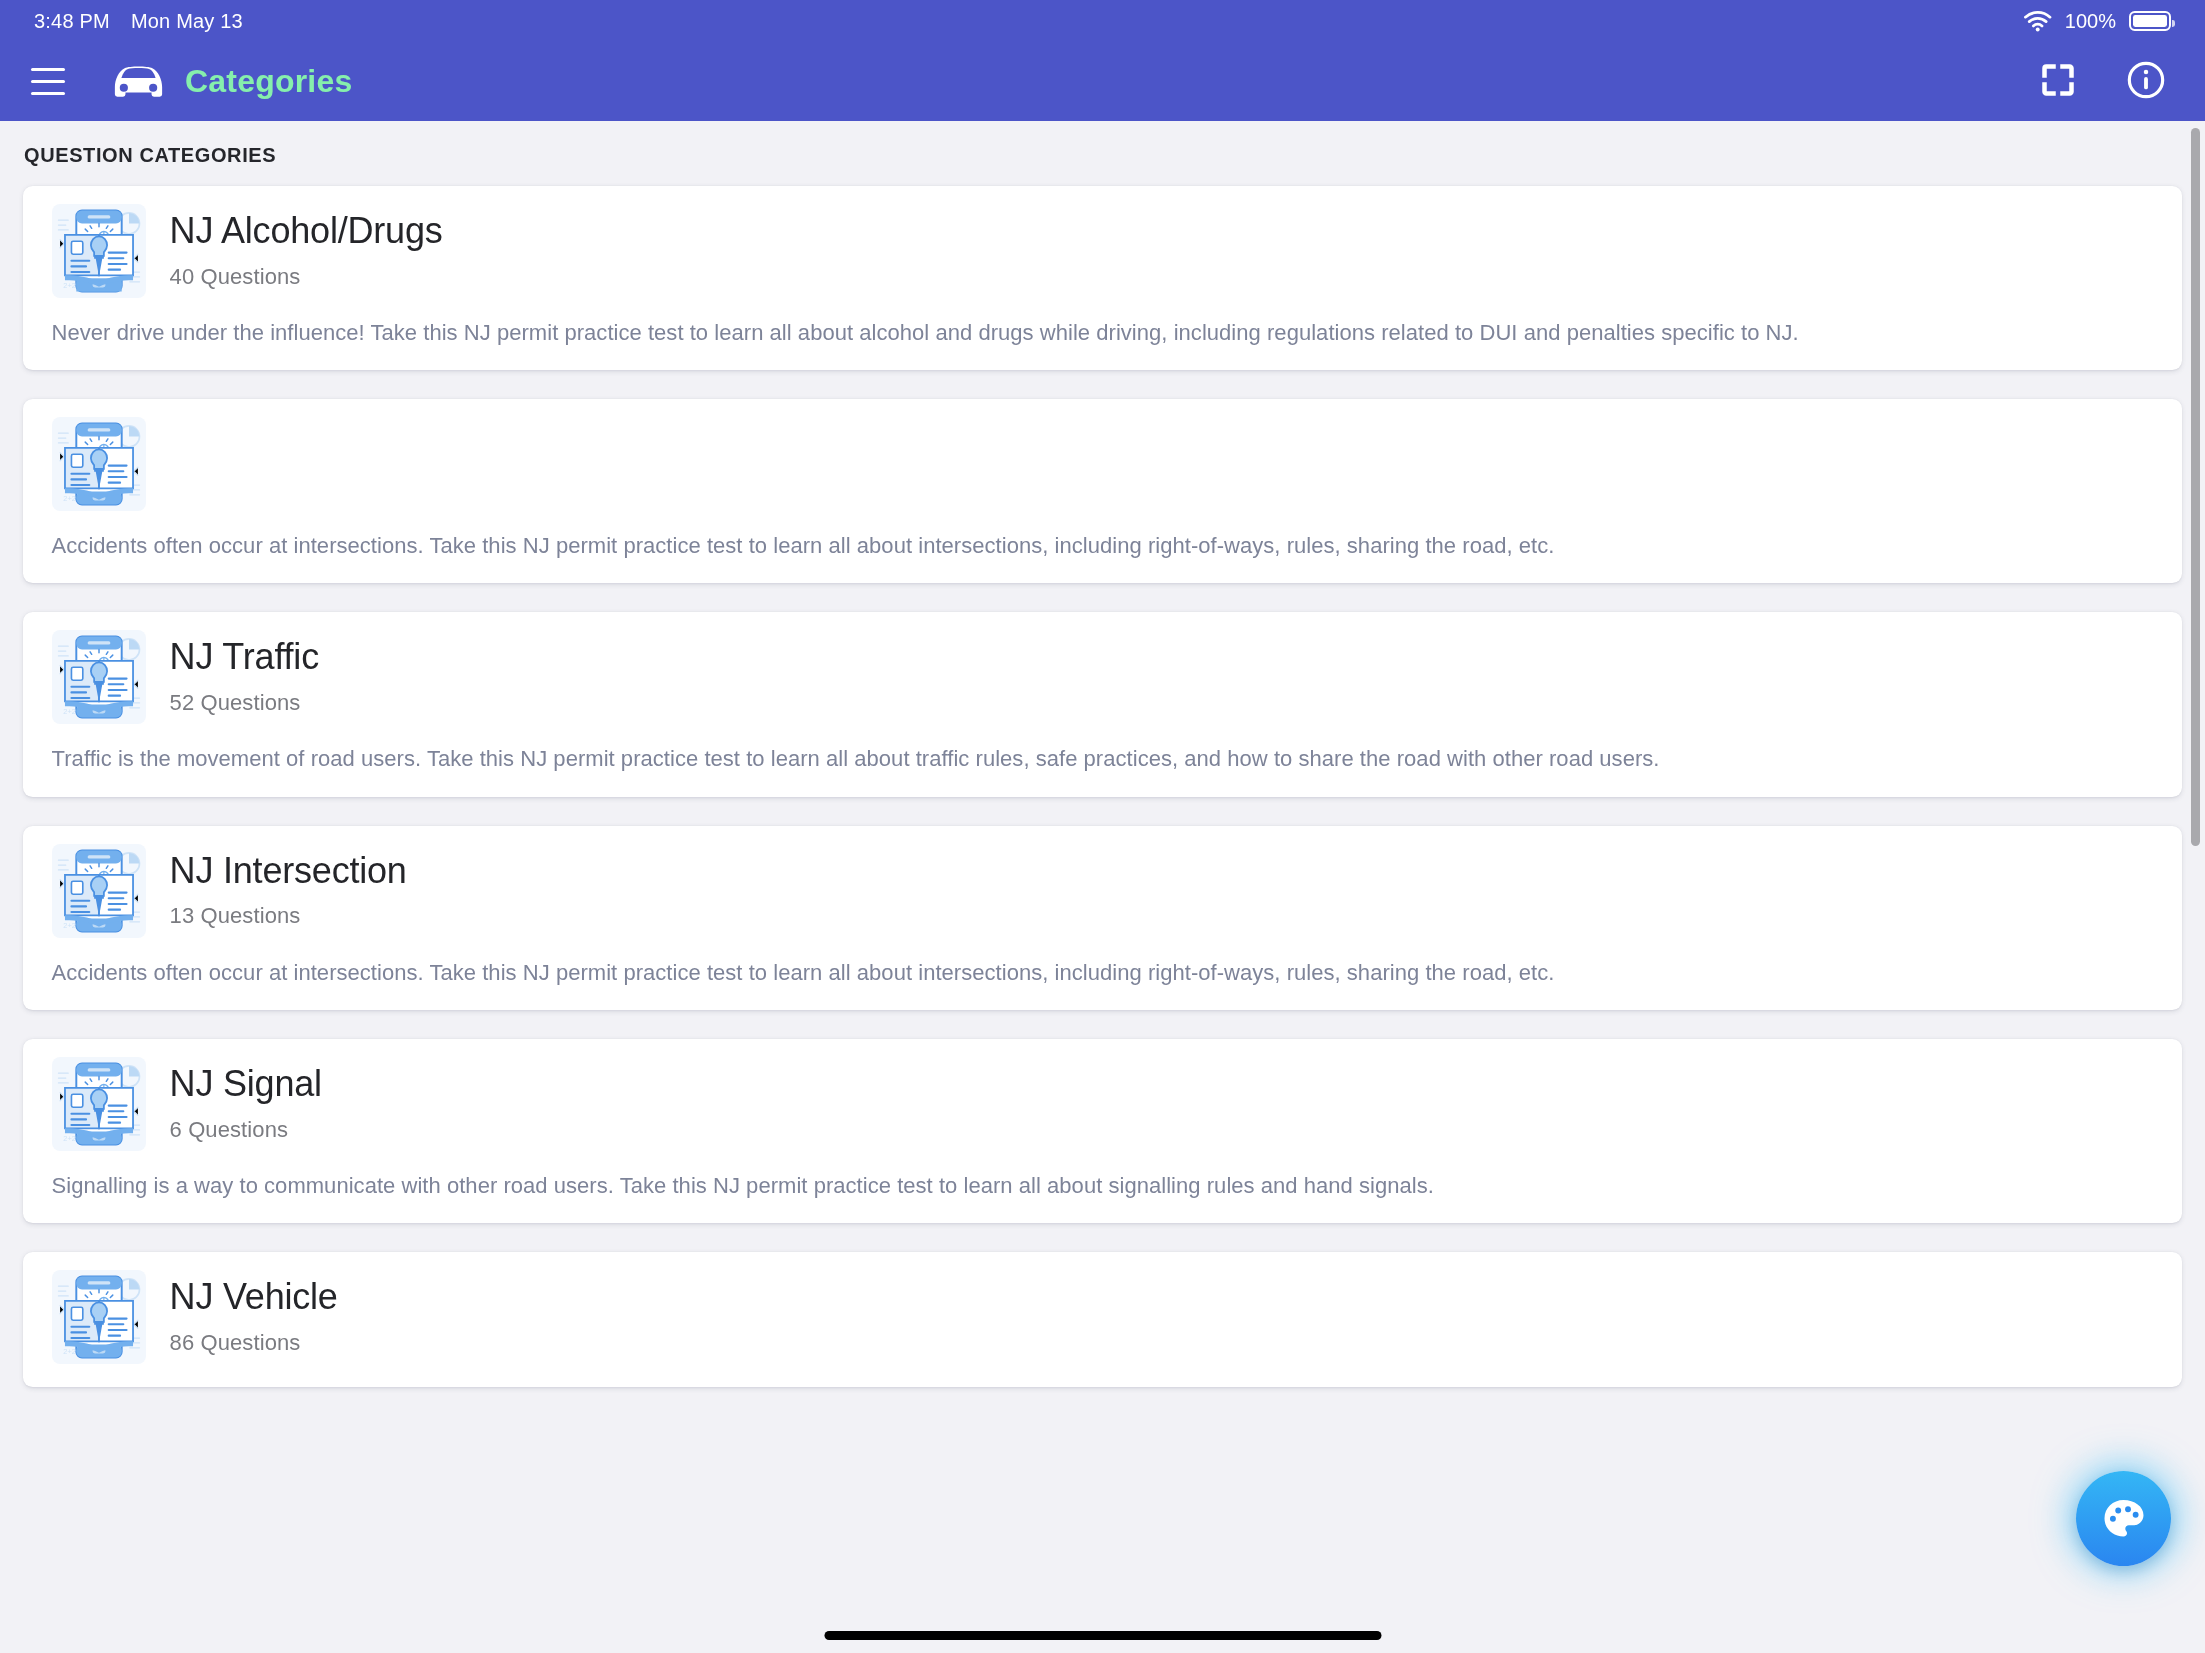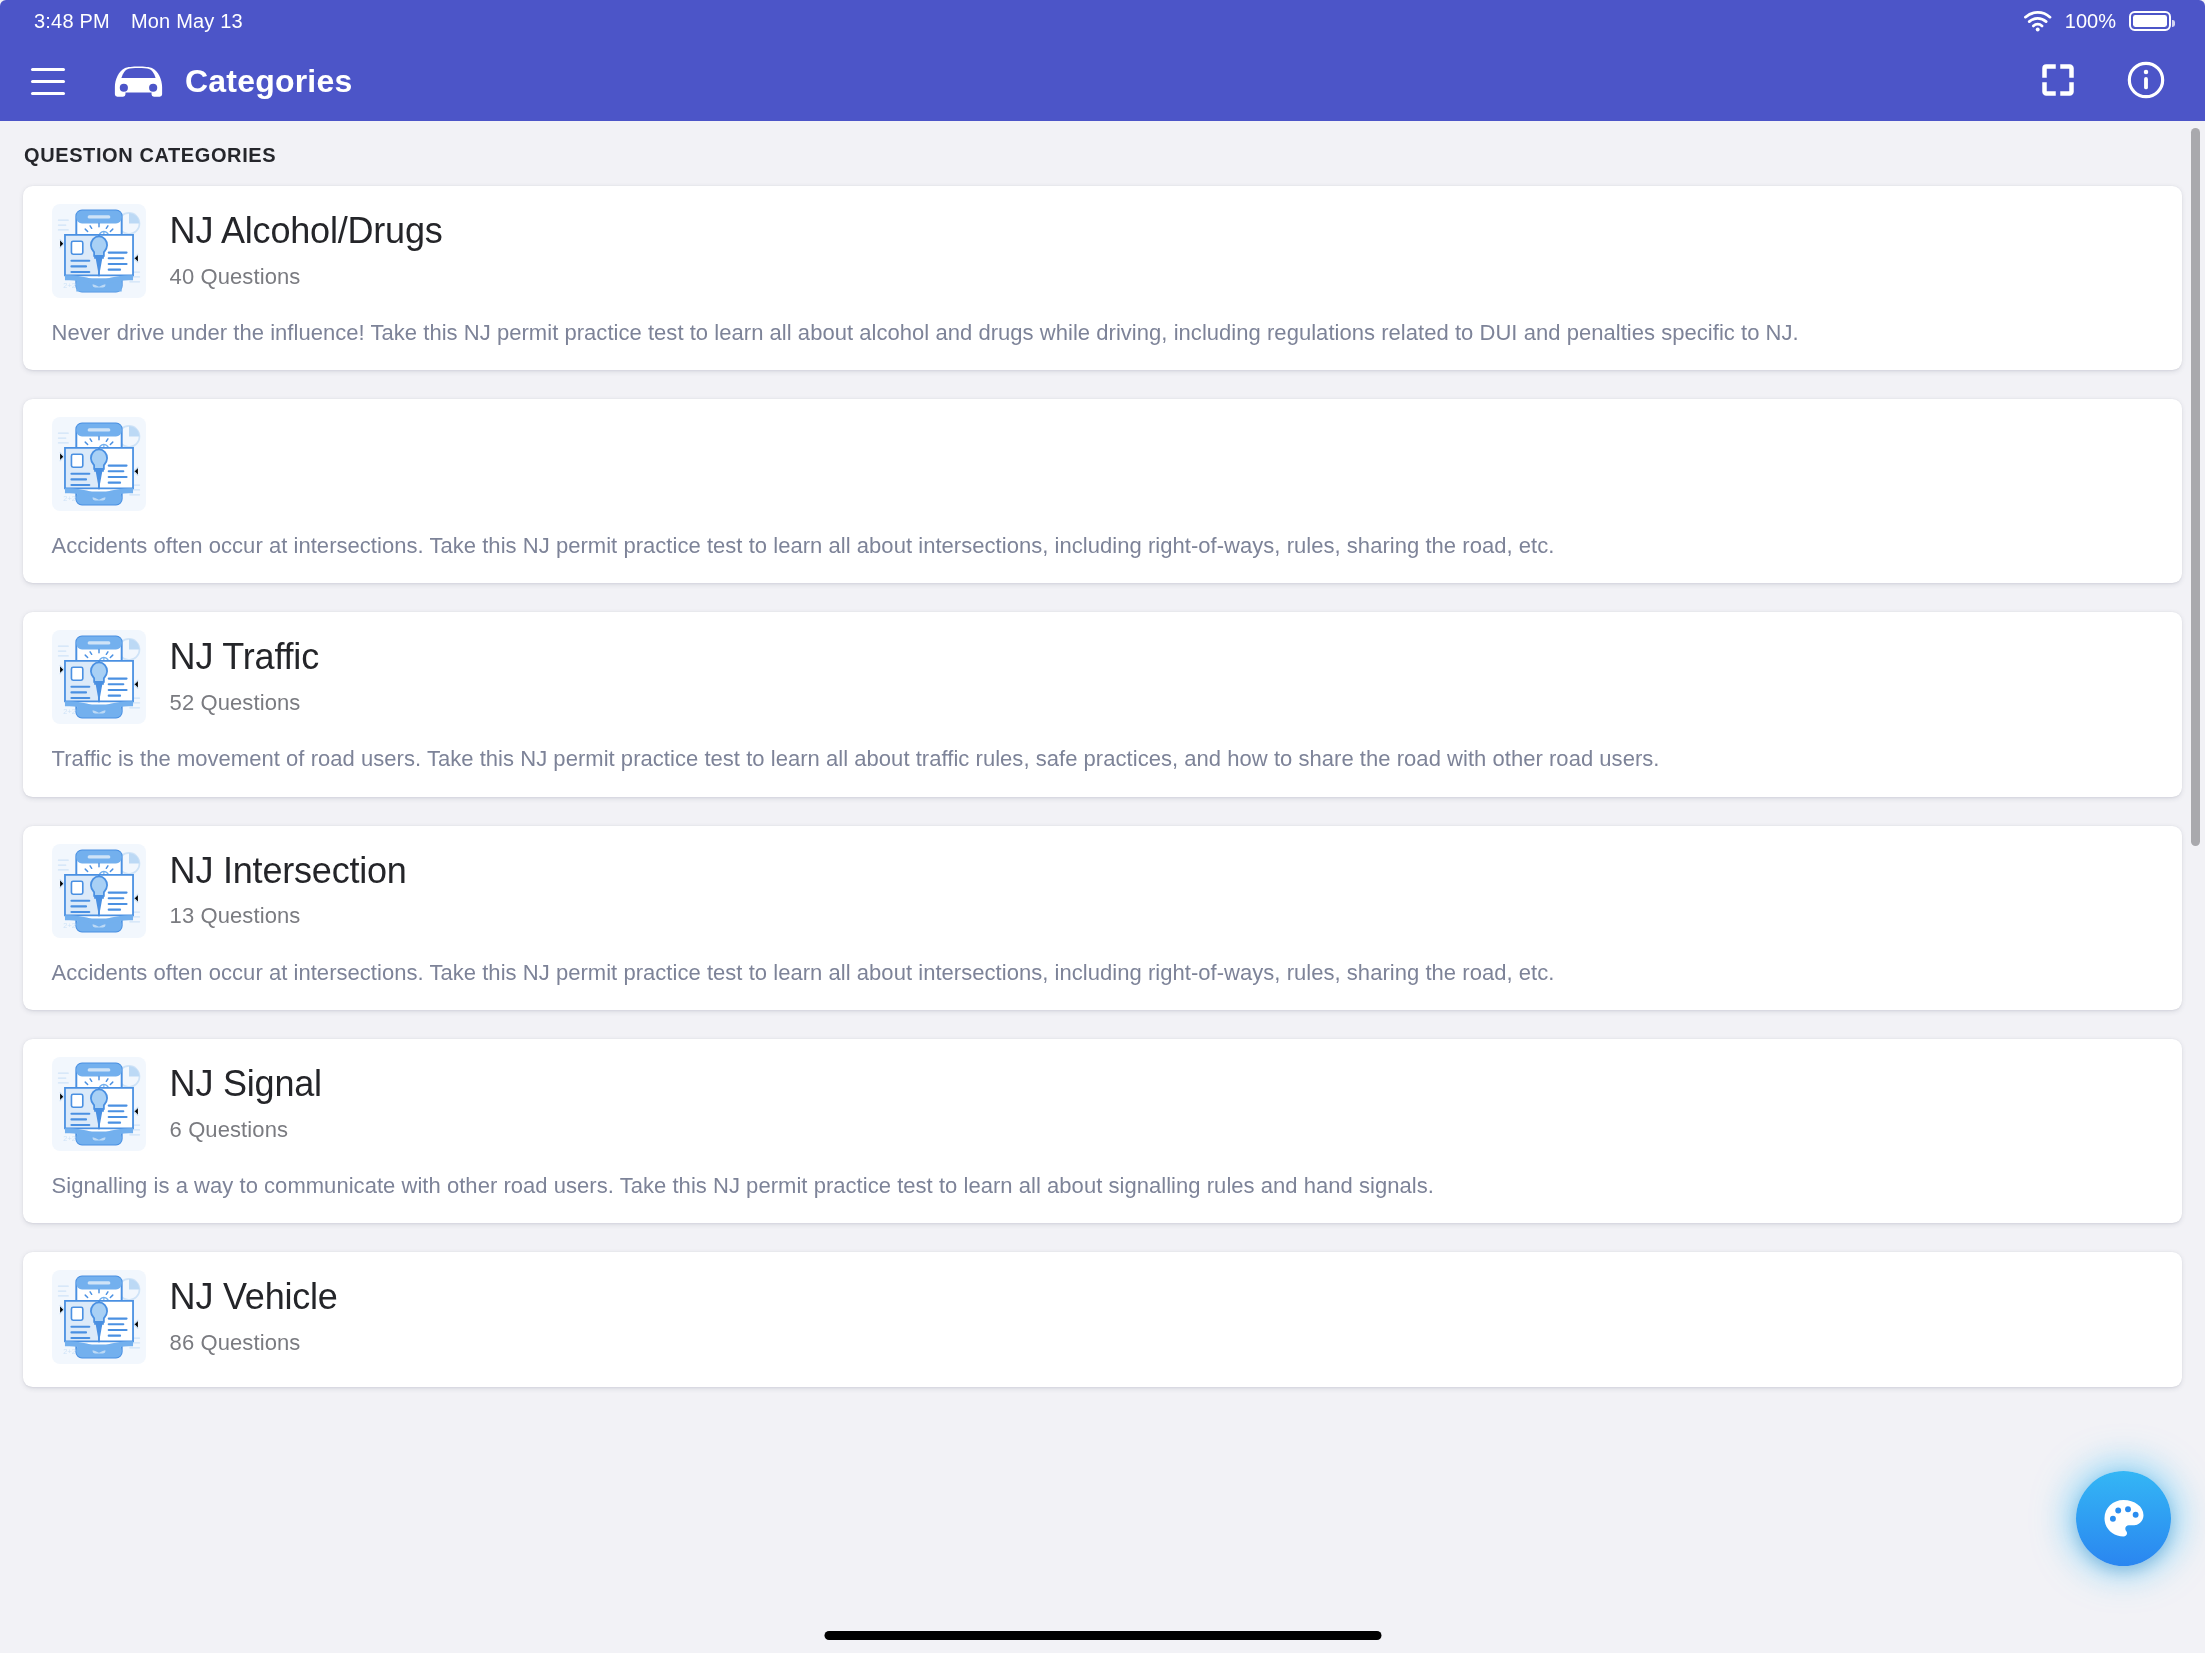--- a/index.html
+++ b/index.html
@@ -7,21 +7,20 @@
     width: 2205px; height: 1653px;
     overflow: hidden;
     font-family: "Liberation Sans", sans-serif;
     background: #f2f2f6;
   }
   #app {
     position: relative;
     width: 2205px; height: 1653px;
     background: #f2f2f6;
     overflow: hidden;
-    border-radius: 6px;
   }
 
   
   .statusbar {
     position: absolute; top: 0; left: 0;
     width: 2205px; height: 42px;
     background: #4c55c8;
     display: flex; align-items: center;
     padding: 0 34px;
     color: #ffffff;
@@ -45,21 +44,21 @@
   }
   .batt-fill { width: 100%; height: 100%; background: #ffffff; border-radius: 2.4px; }
 
   
   .appbar {
     position: absolute; top: 42px; left: 0;
     width: 2205px; height: 79px;
     background: #4c55c8;
     display: flex; align-items: center;
     padding: 0 39px 0 24px;
-    color: #ffffff;
+    color: #86efac;
   }
   .hamburger {
     width: 47px; height: 47px;
     display: flex; flex-direction: column; justify-content: center;
     gap: 9px; padding: 0 6.5px; cursor: pointer;
   }
   .hamburger span { display: block; height: 3.2px; background: #fff; border-radius: 1.6px; }
   .car-ico { margin-left: 39px; width: 57px; height: 36px; display: block; }
   .appbar-title {
     font-size: 32px; font-weight: 700; letter-spacing: 0.2px;

